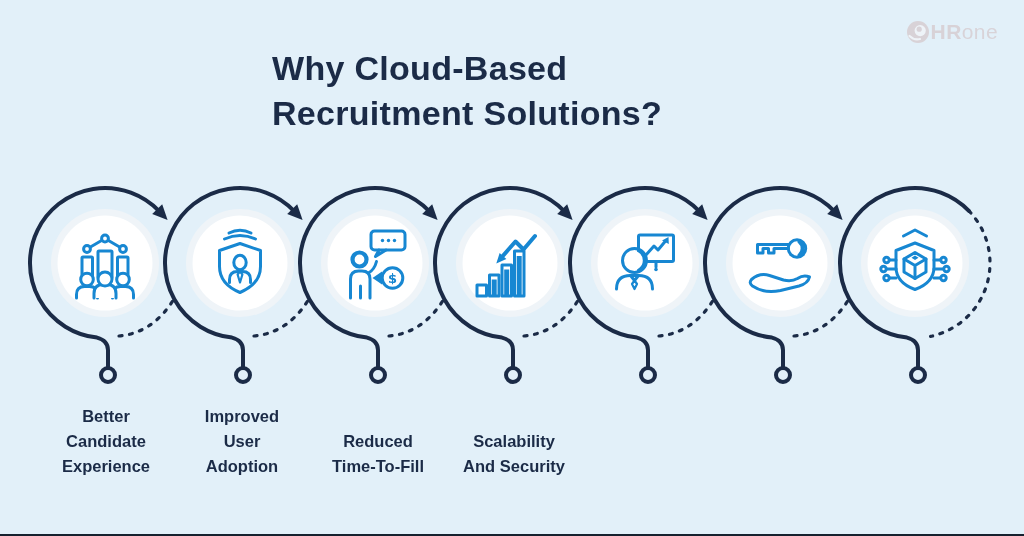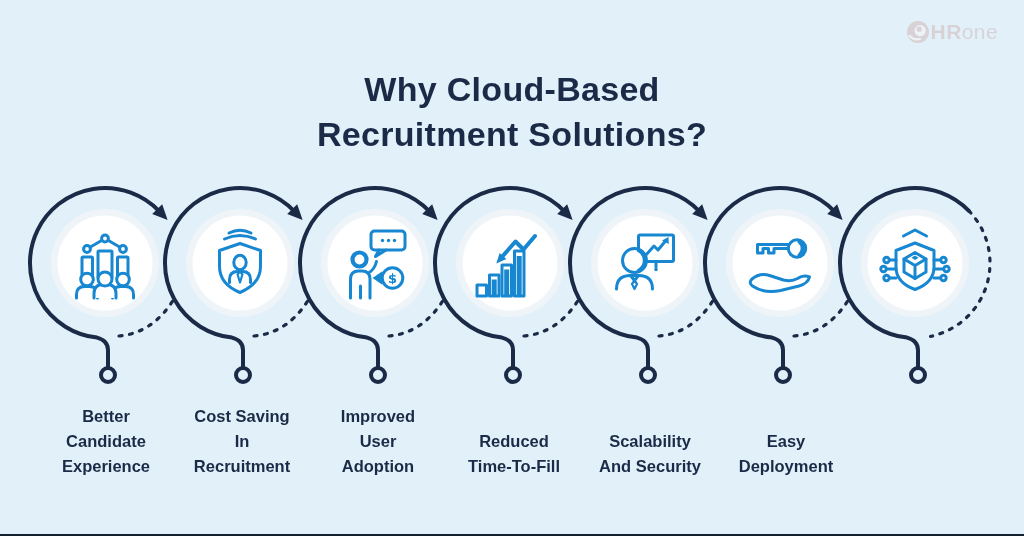--- a/index.html
+++ b/index.html
@@ -15,24 +15,23 @@
   }
   .logo{
     position:absolute; top:20px; right:26px;
     display:flex; align-items:center; gap:1px;
   }
   .logo-text{font-size:21px; letter-spacing:.4px; color:var(--logo);}
   .logo-text .hr{font-weight:800;}
   .logo-text .one{font-weight:400; opacity:.95;}
   .title{
     position:absolute; top:46px; left:50%; transform:translateX(-50%);
-    width:480px; text-align:center;
+    width:480px; 
     font-size:34px; line-height:1.33; font-weight:800; letter-spacing:.3px;
     color:var(--navy);
-    margin-top:21px;
   }
   .diagram{
     position:absolute; left:0; top:155px; width:1024px; height:240px;
     color:var(--blue);
   }
   .labels-row{
     position:absolute; left:38px; top:404px; width:952px;
     display:flex;
   }
   .label-cell{
@@ -232,29 +231,23 @@
       <circle cx="918" cy="220" r="7" fill="var(--bg)" stroke="#1b2b47" stroke-width="4"></circle>
       <use href="#secure-cube-icon" x="875" y="68" width="80" height="80"></use>
     </g>
   </svg>
 
 <div class="labels-row">
   <div class="label-cell">
       <div class="item-label">Better Candidate Experience</div>
     </div>
   <div class="label-cell">
-      <div class="item-label">Cost Saving In Recruitment</div>
-    </div>
-  <div class="label-cell">
       <div class="item-label">Improved User Adoption</div>
     </div>
   <div class="label-cell">
       <div class="item-label">Reduced Time-To-Fill</div>
     </div>
   <div class="label-cell">
       <div class="item-label">Scalability And Security</div>
     </div>
-  <div class="label-cell">
-      <div class="item-label">Easy Deployment</div>
-    </div>
 </div>
 
 <div class="bottom-edge"></div>
 
 </body></html>

